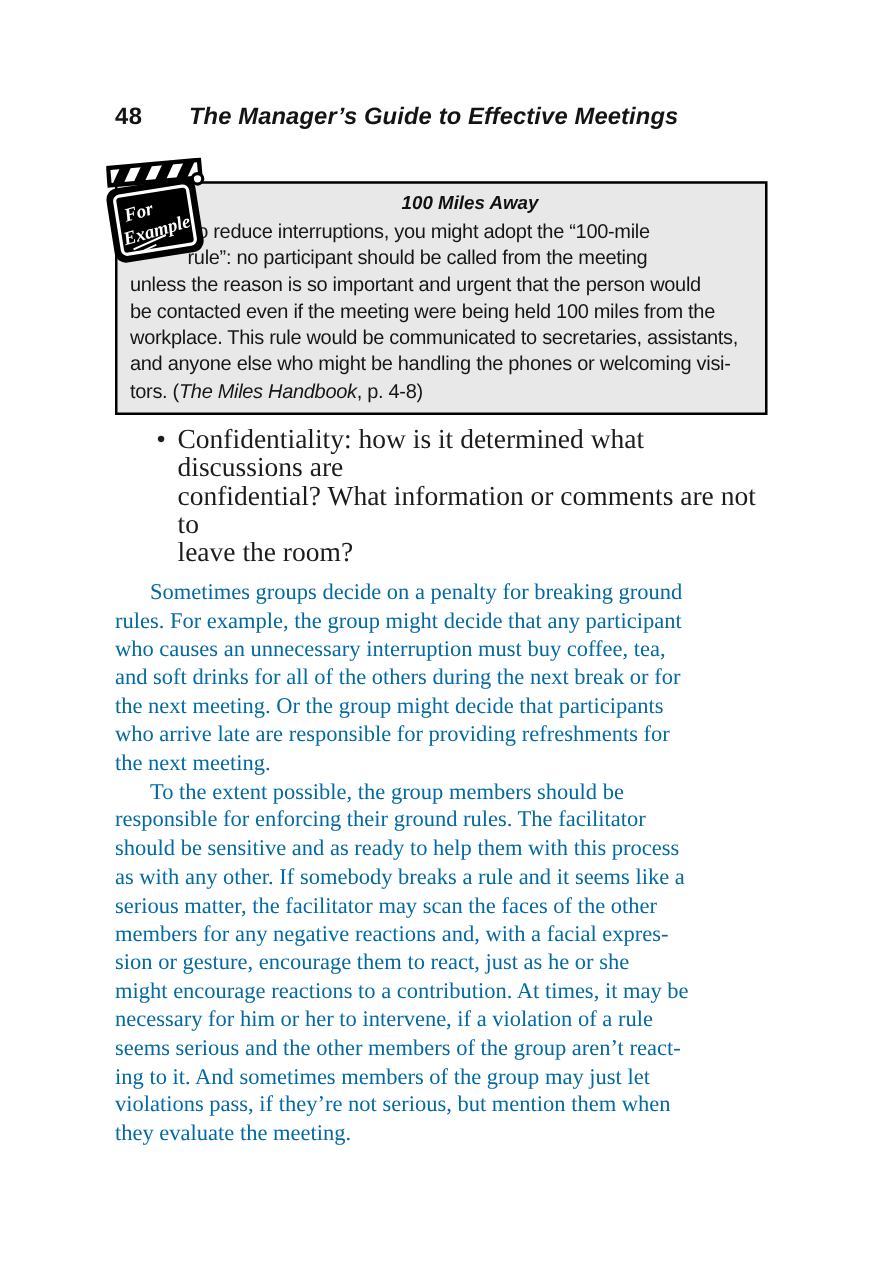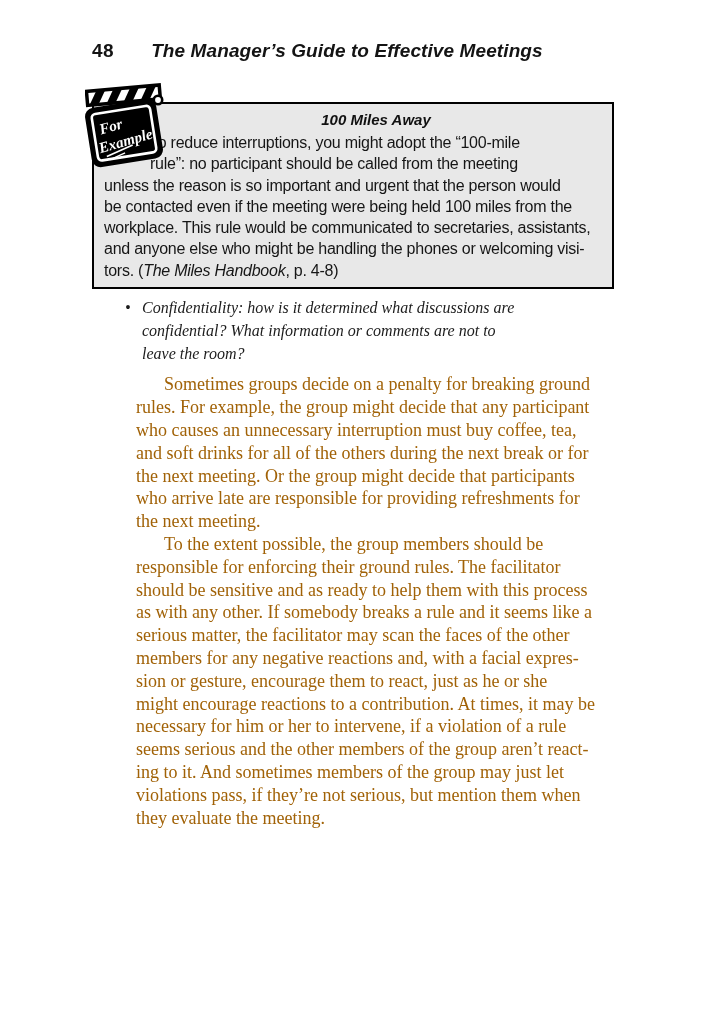--- a/index.html
+++ b/index.html
@@ -20,21 +20,21 @@
   
   .page-header {
     font-family: "Liberation Sans", sans-serif;
     font-weight: bold;
     font-size: 19px;
     display: flex;
     align-items: baseline;
     color: #141414;
   }
   .page-num { font-style: normal; letter-spacing: 0.5px; }
-  .running-title { font-style: italic; margin-left: 37px; letter-spacing: 0.1px; }
+  .running-title { font-style: italic; margin-left: 37px; letter-spacing: 0.1px; margin-top: 43px; }
 
   
   .example-box {
     position: relative;
     margin-top: 40px;
     background: #e8e8e8;
     border: 2px solid #000;
     padding: 4px 10px 6px 10px;
     font-family: "Liberation Sans", sans-serif;
   }
@@ -61,40 +61,38 @@
     white-space: pre-line;
     color: #161616;
   }
   .box-text .cite { font-style: italic; }
 
   
   .ground-rules {
     list-style: none;
     margin: 8px 0 8px 0;
     padding-left: 33px;
-    font-size: 16px;
+    font-size: 22px;
     line-height: 22.8px;
-    font-style: italic;
   }
   .ground-rules li { display: flex; }
   .ground-rules .bullet {
     width: 17px;
     flex: 0 0 17px;
   }
   .ground-rules .bullet::before { content: "\2022"; }
   .ground-rules .item-text { white-space: pre-line; }
 
   
   .para {
     font-size: 18px;
     line-height: 22.8px;
     white-space: pre-line;
     text-indent: 28px;
-    color: #a16207;
-    margin-left: 44px;
+    color: #0369a1;
   }
 </style>
 </head>
 <body>
 
 <div class="page">
 
   <header class="page-header">
     <span class="page-num">48</span>
     <span class="running-title">The Manager’s Guide to Effective Meetings</span>

